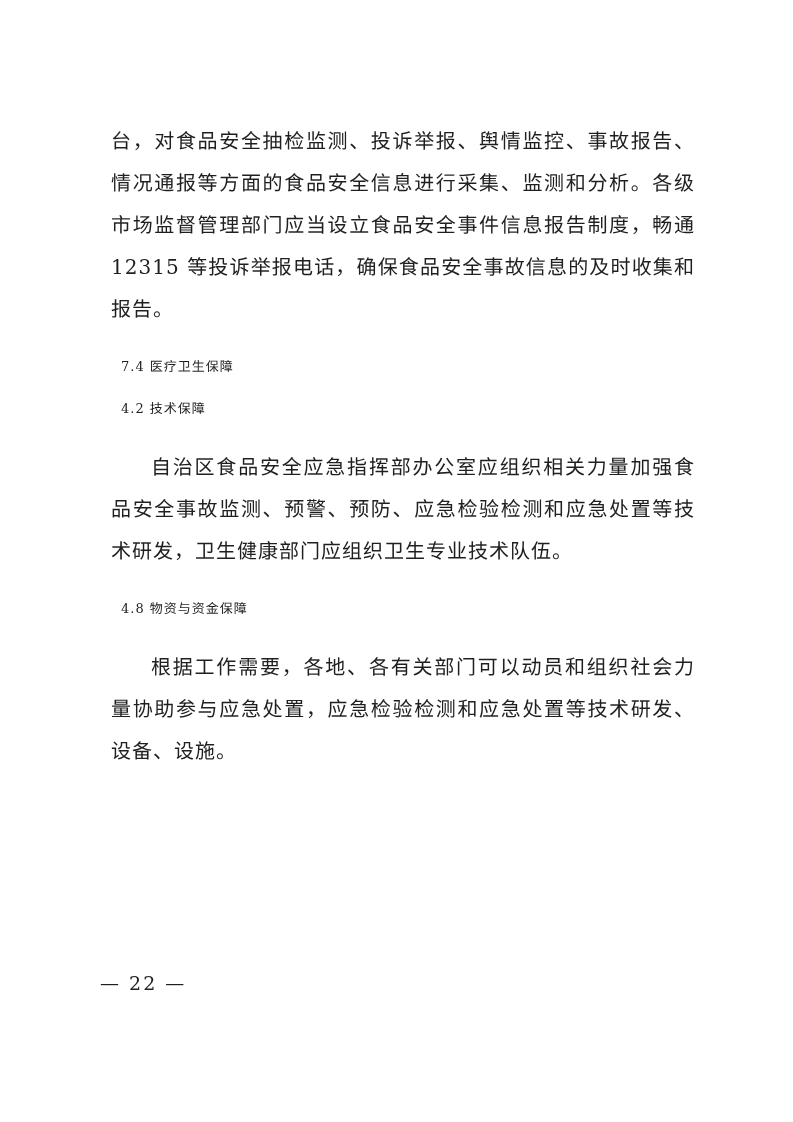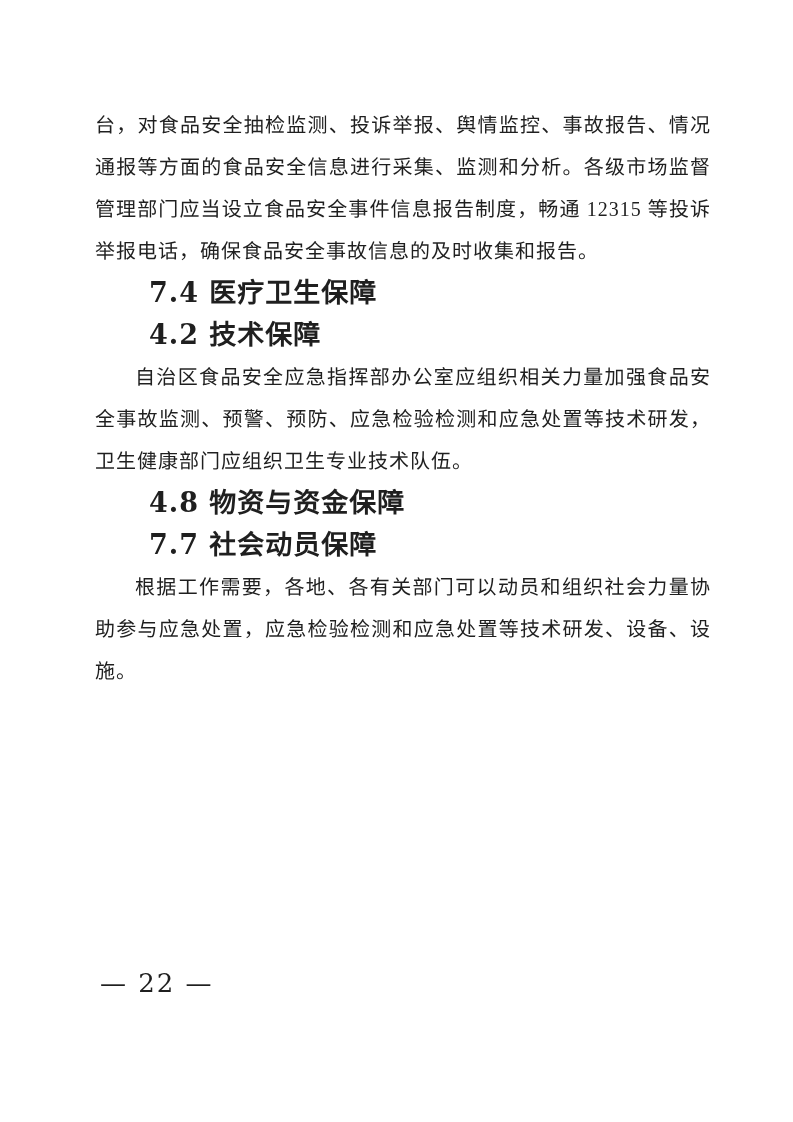--- a/index.html
+++ b/index.html
@@ -20,42 +20,41 @@
     position: absolute;
     left: 95px;
     top: 104px;
     width: 616px;
     font-size: 20px;
     line-height: 42px;
     text-align: justify;
     text-justify: inter-ideograph;
   }
   .para {
-    margin: 0;
+    margin: 16px;
     text-indent: 2em;
     letter-spacing: 1px;
     font-weight: normal;
-    font-family: Liberation Serif, serif;
   }
   .para.no-indent {
     text-indent: 0;
   }
   .heading {
     margin: 0;
     text-indent: 2em;
-    font-size: 27px;
+    font-size: 13px;
     line-height: 42px;
-    font-weight: bold;
+    font-weight: normal;
     letter-spacing: 1px;
   }
   .footer {
     position: absolute;
     left: 100px;
     top: 962px;
-    font-size: 26px;
+    font-size: 19px;
     line-height: 42px;
     letter-spacing: 2px;
     color: #1f1f1f;
   }
 </style>
 </head>
 <body>
 
 <div class="page">
   <main class="content">
@@ -64,21 +63,20 @@
     <h2 class="heading">7.4 医疗卫生保障</h2>
 
 
     <h2 class="heading">4.2 技术保障</h2>
 
     <p class="para">自治区食品安全应急指挥部办公室应组织相关力量加强食品安全事故监测、预警、预防、应急检验检测和应急处置等技术研发，卫生健康部门应组织卫生专业技术队伍。</p>
 
     <h2 class="heading">4.8 物资与资金保障</h2>
 
 
-    <h2 class="heading">7.7 社会动员保障</h2>
 
     <p class="para">根据工作需要，各地、各有关部门可以动员和组织社会力量协助参与应急处置，应急检验检测和应急处置等技术研发、设备、设施。</p>
   </main>
 
   <div class="footer">
     <span>— 22 —</span>
   </div>
 </div>
 
 </body></html>

